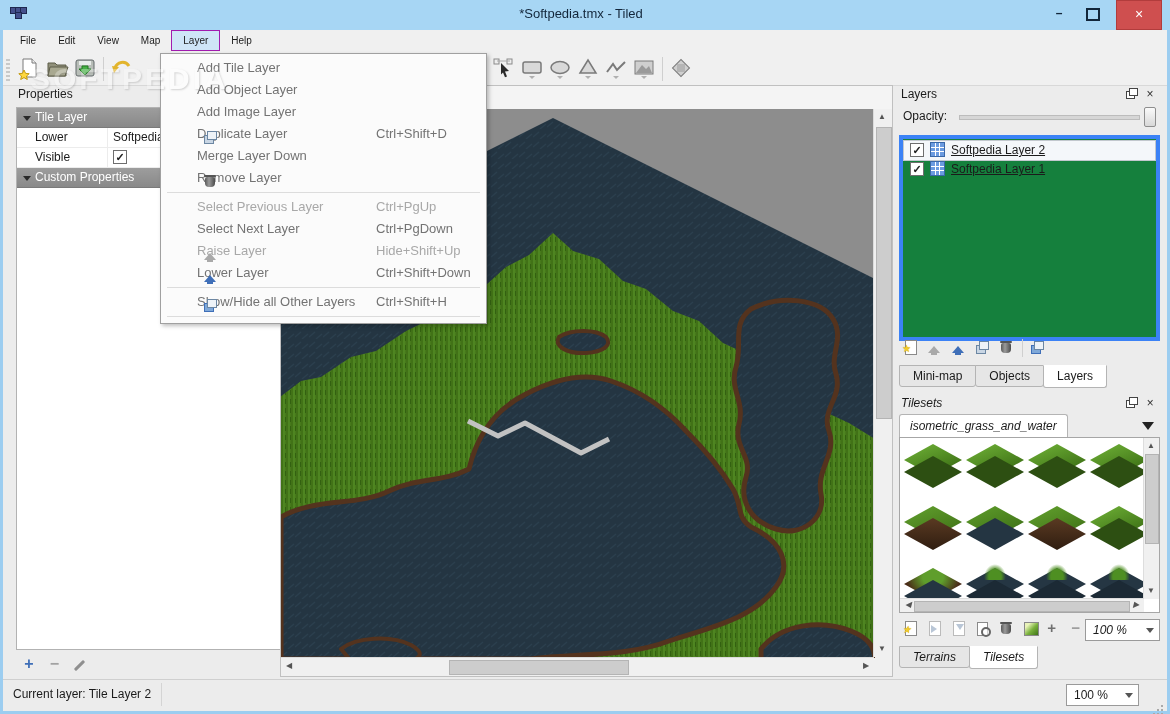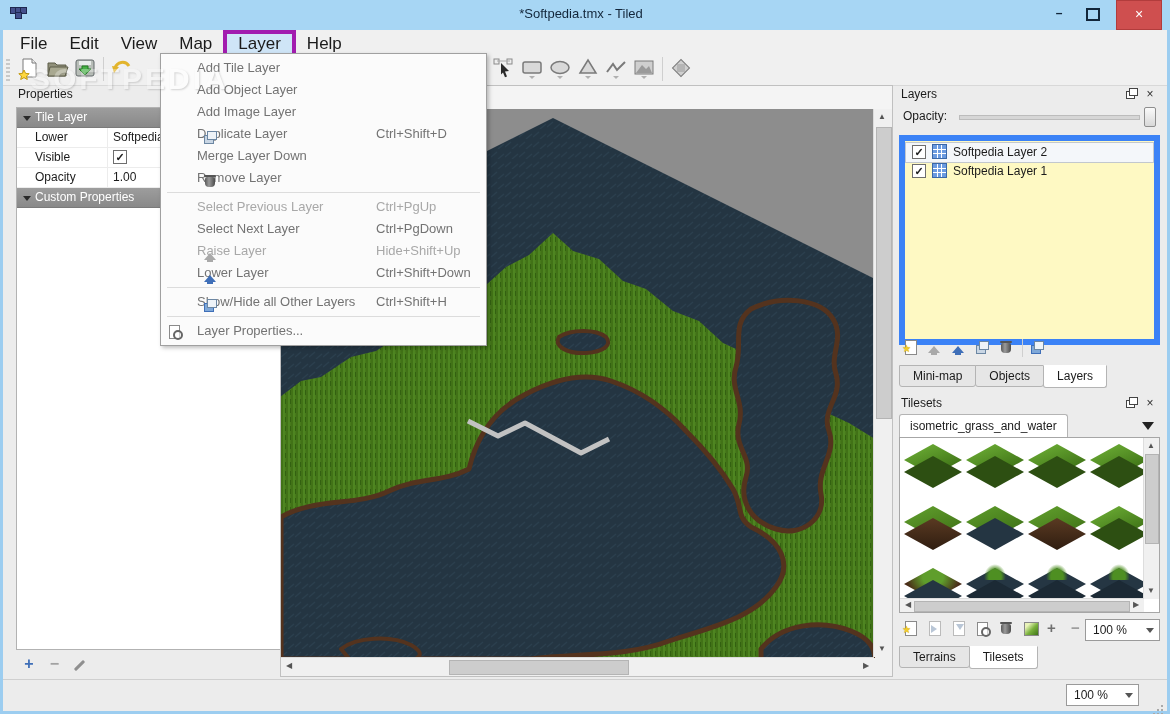--- a/index.html
+++ b/index.html
@@ -15,22 +15,22 @@
   .ttitle{position:absolute;left:0;right:8px;top:6px;text-align:center;font-size:13px;color:#12263a;}
   .wbtn{position:absolute;top:0;height:28px;text-align:center;line-height:26px;color:#12263a;}
   .wbtn.min{right:96px;width:30px;font-weight:bold;}
   .wbtn.max{right:62px;width:30px;}
   .wbtn.max i{display:inline-block;width:10px;height:9px;border:2px solid #12263a;margin-top:8px;}
   .wbtn.close{right:8px;width:44px;background:#cf4f4f;color:#fff;font-size:14px;border:1px solid #b23c3c;}
   
   .app{position:absolute;top:30px;left:3px;right:3px;bottom:3px;background:#ececec;}
   
   .menubar{position:absolute;left:0;top:0;right:0;height:23px;background:#f0f0f0;border-bottom:1px solid #e2e2e2;padding-left:6px;}
-  .mi{display:inline-block;height:21px;line-height:21px;padding:0 11px;font-size:17px;cursor:default;}
-  .mi.active{background:#cfe5f7;border:4px solid #a21caf;height:19px;line-height:19px;}
+  .mi{display:inline-block;height:21px;line-height:21px;padding:0 11px;font-size:10px;cursor:default;}
+  .mi.active{background:#cfe5f7;border:1px solid #a21caf;height:19px;line-height:19px;}
   
   .toolbar{position:absolute;left:0;top:23px;right:0;height:32px;background:#f0f0f0;border-bottom:1px solid #d8d8d8;}
   .tgrip{position:absolute;left:3px;top:4px;width:4px;height:24px;background:repeating-linear-gradient(0deg,#c9c9c9 0 2px,#f0f0f0 2px 4px);}
   .tbgroup{position:absolute;top:2px;height:28px;}
   #tbleft{left:12px}#tbright{left:487px}
   .tbtn{display:inline-block;width:28px;height:28px;vertical-align:top;text-align:center;padding-top:1px;}
   .tsep{display:inline-block;width:9px;height:24px;margin-top:2px;vertical-align:top;
     background:linear-gradient(90deg,transparent 4px,#cfcfcf 4px,#cfcfcf 5px,transparent 5px);}
   
   .dropmenu{position:absolute;left:157px;top:23px;width:325px;background:#fbfbfb;
@@ -102,38 +102,38 @@
   .dockbtns{position:absolute;right:4px;top:2px;}
   .fbtn{display:inline-block;width:16px;height:14px;position:relative;vertical-align:top;}
   .fbtn.float::before{content:"";position:absolute;left:3px;top:4px;width:7px;height:6px;border:1px solid #444;background:#fff;}
   .fbtn.float::after{content:"";position:absolute;left:6px;top:1px;width:7px;height:6px;border:1px solid #444;background:#fff;}
   .fbtn.close{font-size:12px;color:#333;text-align:center;line-height:14px;}
   .layers-panel{top:55px;height:308px;}
   .oprow{position:absolute;left:4px;top:22px;right:4px;height:20px;}
   .oplabel{position:absolute;left:2px;top:2px;}
   .opgroove{position:absolute;left:58px;right:18px;top:8px;height:3px;background:#d6d6d6;border:1px solid #bcbcbc;}
   .ophandle{position:absolute;right:2px;top:0;width:10px;height:18px;background:linear-gradient(#fafafa,#d8d8d8);border:1px solid #8e8e8e;border-radius:2px;}
-  .llist{position:absolute;left:2px;right:2px;top:50px;height:196px;background:#fef9c3;border:6px solid #3b82f6;padding-top:2px;}
+  .llist{position:absolute;left:2px;right:2px;top:50px;height:196px;background:#15803d;border:4px solid #3b82f6;padding-top:2px;text-decoration:underline;}
   .lrow{position:relative;height:19px;line-height:19px;padding-left:6px;margin:0 1px;}
   .lrow.selected{background:#f4f7fa;outline:1px solid #c2c8ce;}
   .gridic{display:inline-block;width:13px;height:13px;vertical-align:middle;margin:-2px 6px 0 6px;
     background-color:#6b9be0;border:1px solid #3a68a8;
     background-image:linear-gradient(#fff,#fff),linear-gradient(#fff,#fff),linear-gradient(90deg,#fff,#fff),linear-gradient(90deg,#fff,#fff);
     background-repeat:no-repeat;background-size:13px 1px,13px 1px,1px 13px,1px 13px;
     background-position:0 4px,0 8px,4px 0,8px 0;}
   .lbtns{position:absolute;left:2px;top:252px;height:24px;}
   .lbtn{display:inline-block;width:24px;height:22px;position:relative;vertical-align:top;}
   .lbtn .micon{left:4px;top:3px;}
   .vbar{display:inline-block;width:7px;height:18px;margin-top:2px;vertical-align:top;
     background:linear-gradient(90deg,transparent 3px,#cfcfcf 3px,#cfcfcf 4px,transparent 4px);}
   .tabrow{position:absolute;left:2px;height:22px;}
   .tab{display:inline-block;height:20px;line-height:20px;padding:0 13px;background:#e6e6e6;
     border:1px solid #b4b4b4;border-radius:0 0 3px 3px;margin-right:-1px;vertical-align:top;}
   .tab.active{background:#fff;border-top-color:#fff;height:21px;}
-  .tilesets-panel{top:364px;height:286px;}
+  .tilesets-panel{top:364px;height:286px;font-style:italic;}
   .tstabtop{position:absolute;left:2px;top:20px;right:2px;height:23px;border-bottom:4px solid #6d28d9;}
   .ttab{display:inline-block;height:22px;line-height:22px;padding:0 10px;background:#fff;
     border:1px solid #b4b4b4;border-bottom:none;border-radius:3px 3px 0 0;}
   .tsdrop{position:absolute;right:6px;top:8px;width:0;height:0;border:6px solid transparent;border-top:8px solid #222;}
   .tsview{position:absolute;left:2px;right:2px;top:43px;height:174px;background:#fff;border:1px solid #a6a6a6;overflow:hidden;}
   .tilegrid{position:absolute;left:0;top:0;right:15px;bottom:13px;overflow:hidden;}
   .trowd{position:relative;height:62px;}
   .tile{position:absolute;width:58px;height:50px;}
   .tile i{position:absolute;left:0;width:58px;height:32px;clip-path:polygon(50% 0,100% 50%,50% 100%,0 50%);}
   .tile .b{top:12px;}
@@ -238,24 +238,20 @@
               <span class="ptri"></span>
               <span class="plabel">Tile Layer</span>
             </div>
             <div class="prow">
               <span class="pname">Lower</span>
               <span class="pval">Softpedia Layer 2</span>
             </div>
             <div class="prow">
               <span class="pname">Visible</span>
               <span class="pval"><span class="checkbox">✓</span></span>
-            </div>
-            <div class="prow">
-              <span class="pname">Opacity</span>
-              <span class="pval">1.00</span>
             </div>
             <div class="prow group">
               <span class="ptri"></span>
               <span class="plabel">Custom Properties</span>
             </div>
           </div>
       </div>
       <div class="pbtns">
         <span class="pbtn"><span class="pplus">+</span></span>
         <span class="pbtn"><span class="pminus">−</span></span>
@@ -425,23 +421,23 @@
         <div class="menu-item"><span class="micon "></span><span class="mlabel">Merge Layer Down</span></div>
         <div class="menu-item"><span class="micon trash"></span><span class="mlabel">Remove Layer</span></div>
         <div class="menu-sep"></div>
         <div class="menu-item disabled"><span class="micon "></span><span class="mlabel">Select Previous Layer</span><span class="mshort">Ctrl+PgUp</span></div>
         <div class="menu-item"><span class="micon "></span><span class="mlabel">Select Next Layer</span><span class="mshort">Ctrl+PgDown</span></div>
         <div class="menu-item disabled"><span class="micon arr"></span><span class="mlabel">Raise Layer</span><span class="mshort">Hide+Shift+Up</span></div>
         <div class="menu-item"><span class="micon arr down blue"></span><span class="mlabel">Lower Layer</span><span class="mshort">Ctrl+Shift+Down</span></div>
         <div class="menu-sep"></div>
         <div class="menu-item"><span class="micon sq2 blue"></span><span class="mlabel">Show/Hide all Other Layers</span><span class="mshort">Ctrl+Shift+H</span></div>
         <div class="menu-sep"></div>
-        <div class="menu-item"><span class="micon docmag"></span><span class="mlabel">Layer Properties...</span></div>
       </div>
 
     <div class="statusbar">
+      <span class="stcell">Current layer: Tile Layer 2</span>
       <span class="combo st-combo"><span>100 %</span></span>
       <span class="grip"></span>
     </div>
   </div>
 
   <div class="watermark">SOFTPEDIA</div>
 </div>
 
 </body></html>

